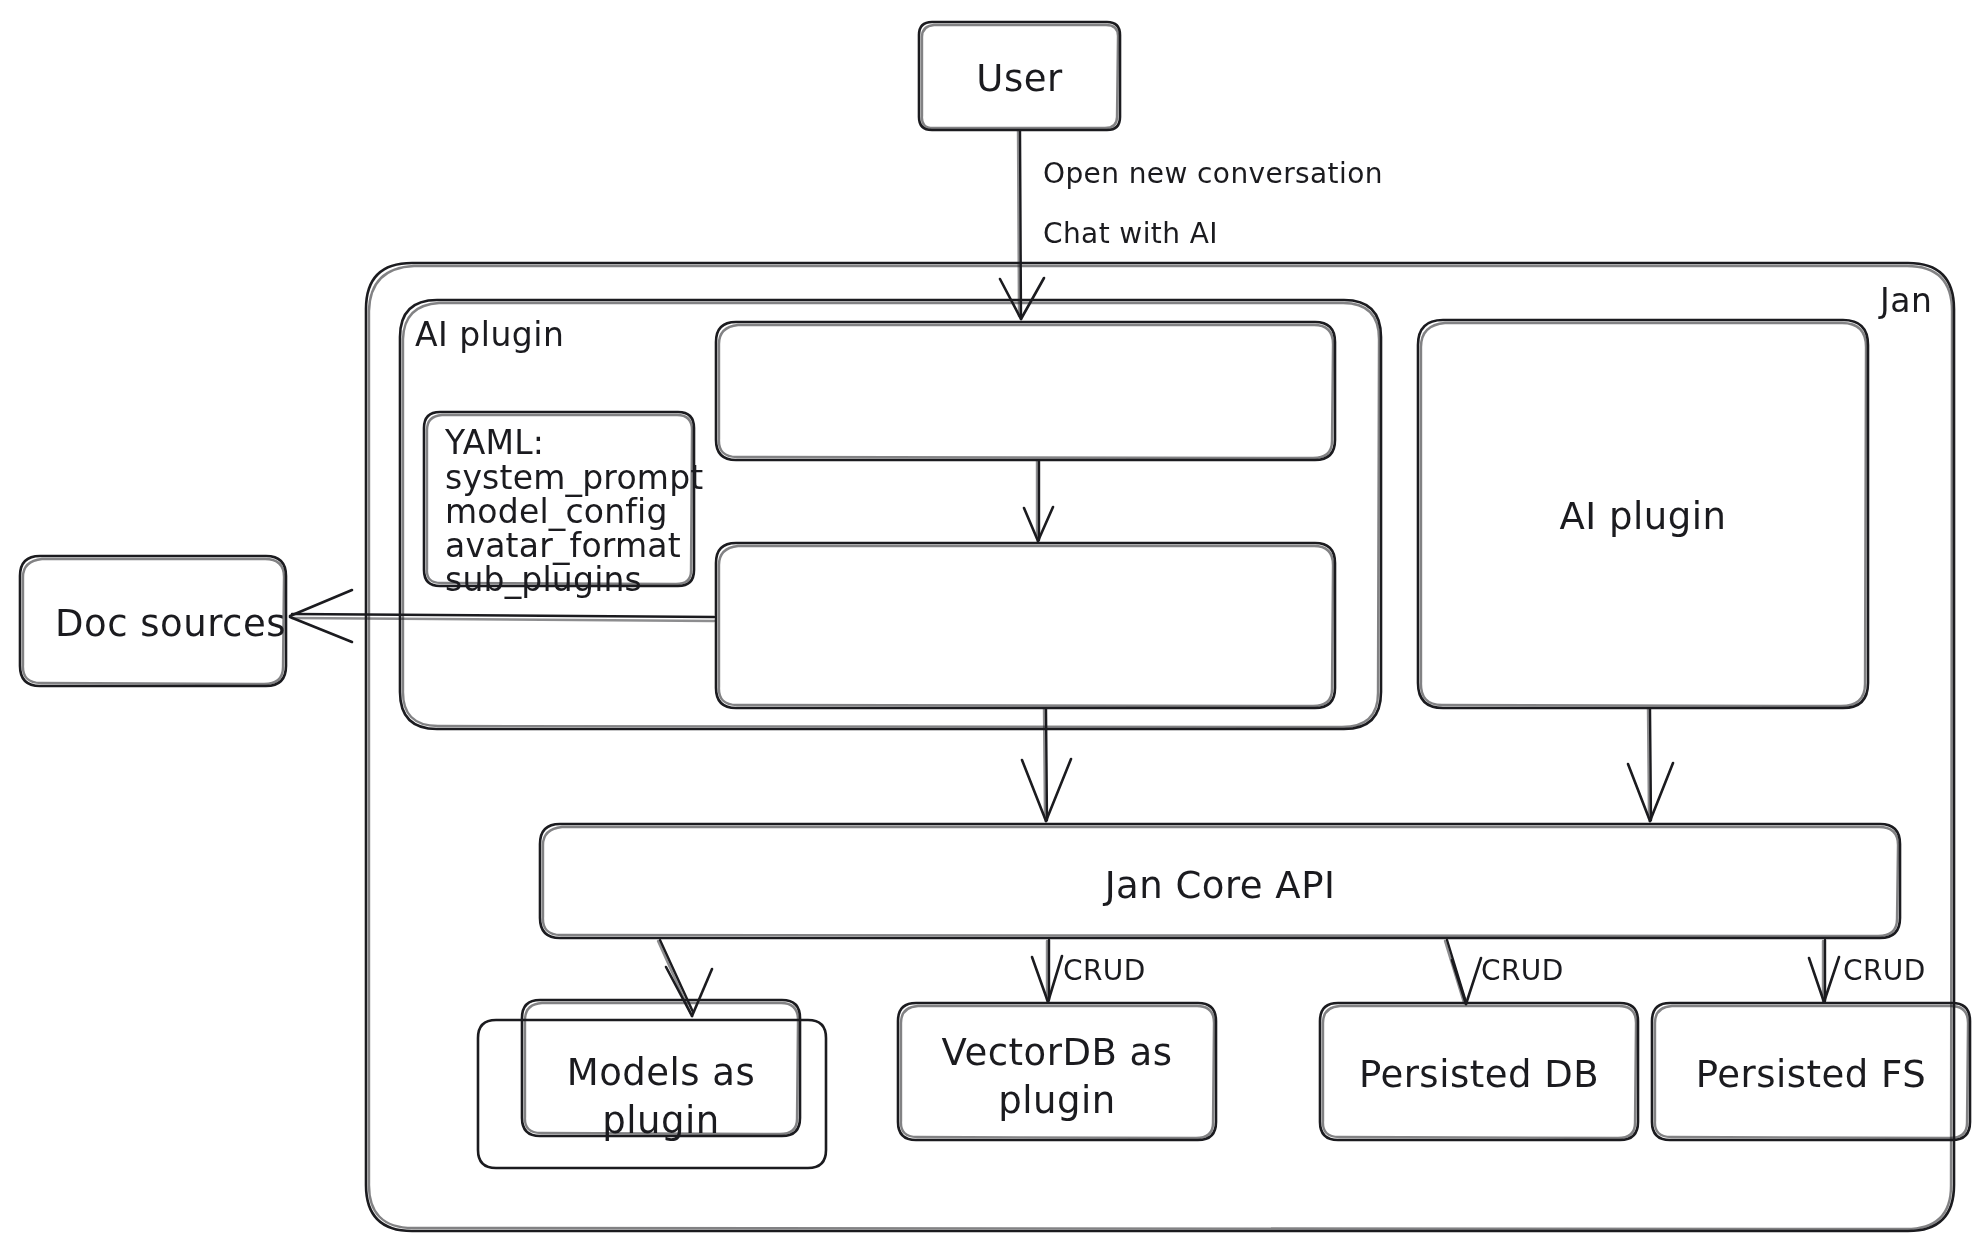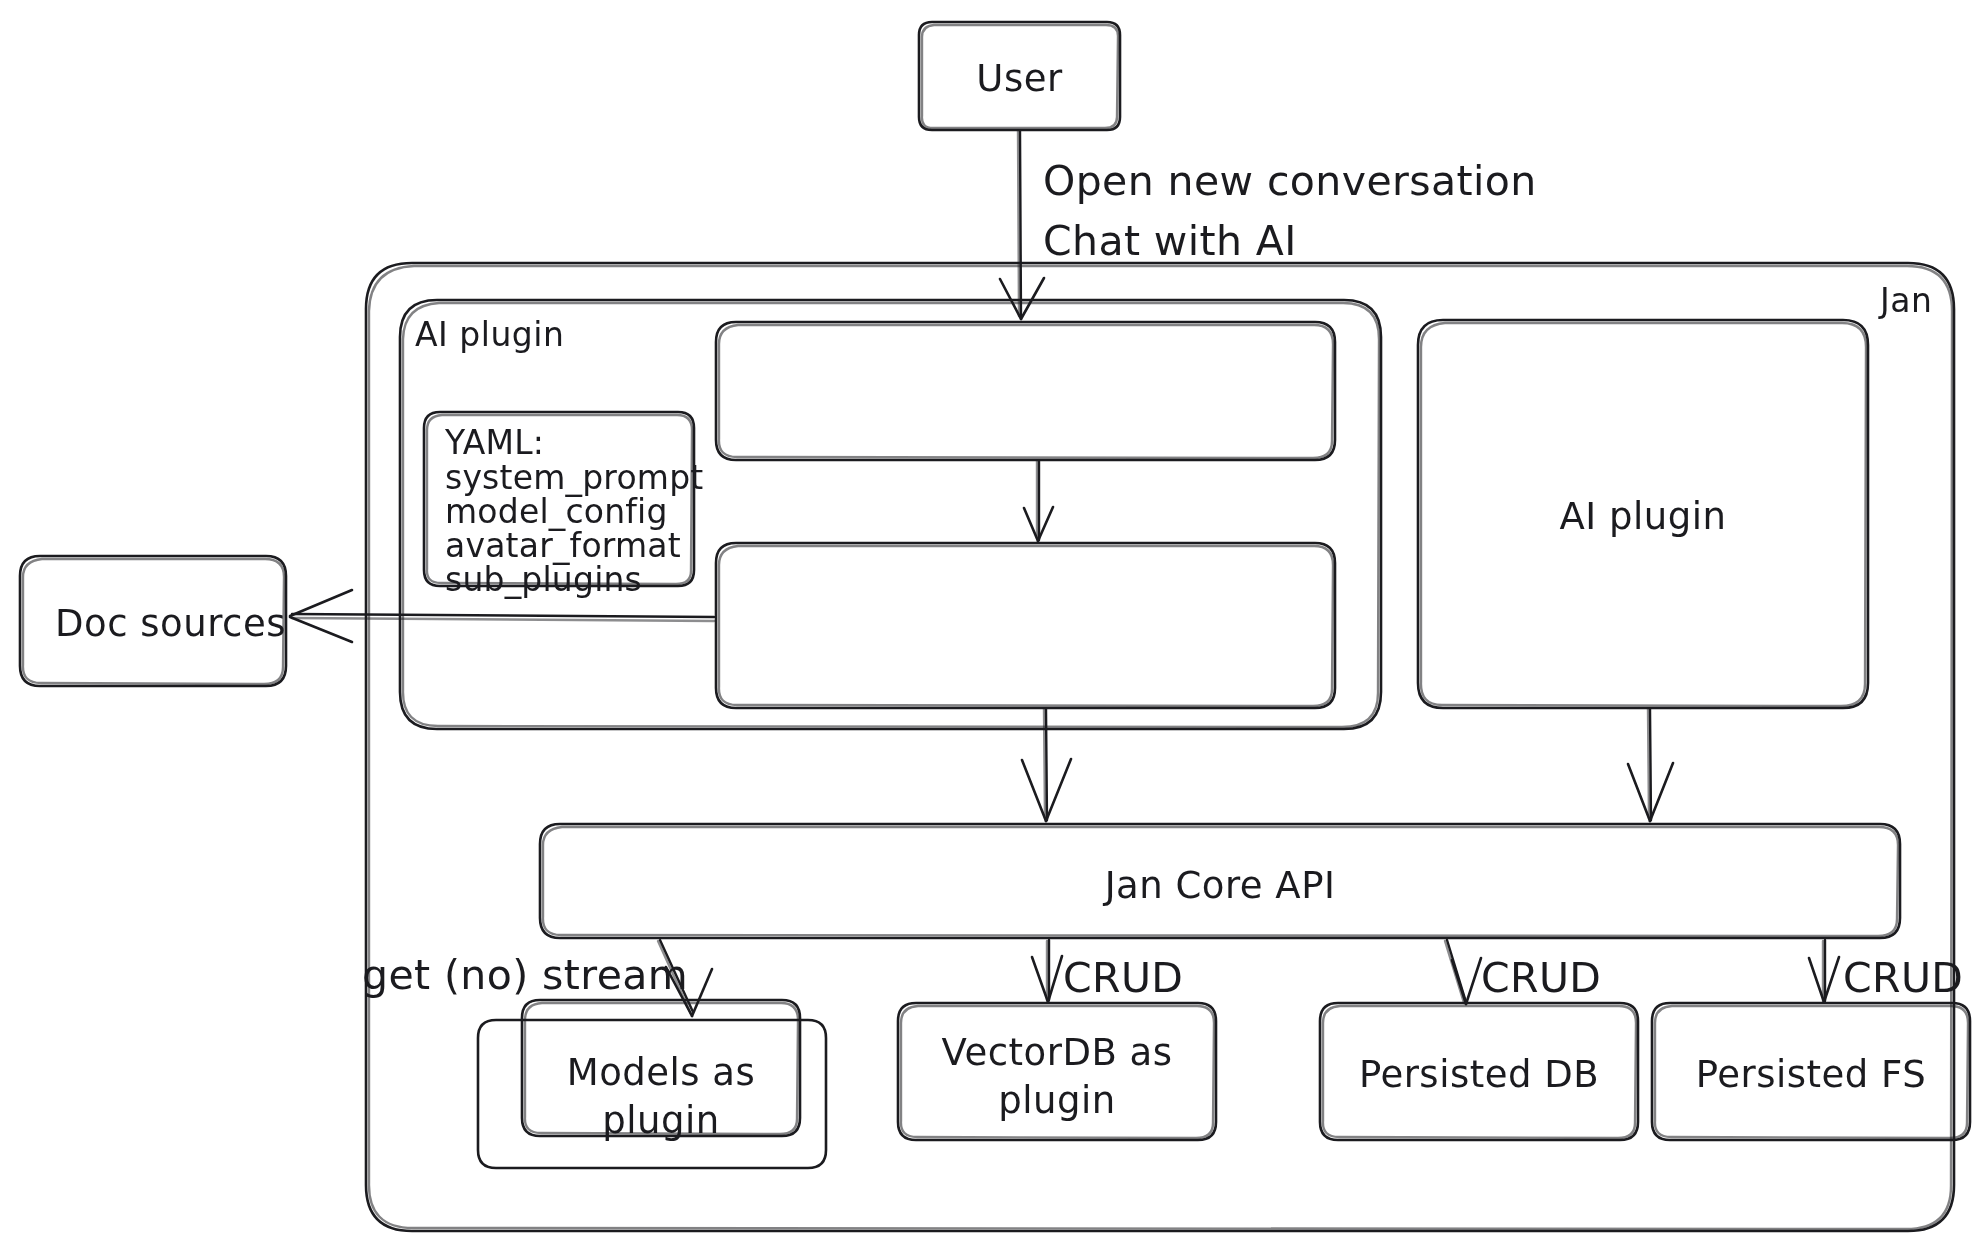--- a/index.html
+++ b/index.html
@@ -38,21 +38,21 @@
     font-size: 37px;
     letter-spacing: 0.5px;
     text-align: center;
   }
   .node-label.two-line { line-height: 1.22; }
   .group-label {
     font-size: 33px;
     letter-spacing: 0.5px;
   }
   .edge-label {
-    font-size: 41px;
+    font-size: 28px;
     letter-spacing: 0.4px;
   }
   .mono-list {
     font-size: 33px;
     line-height: 1.37;
     letter-spacing: 0.2px;
   }
 </style>
 </head>
 <body>
@@ -218,21 +218,20 @@
   <div class="lbl node-label" style="left:20px; top:601px; width:266px;text-align:right;">Doc sources</div>
 
   <div class="lbl mono-list" style="left:445px; top:420px;">YAML:</div>
   <div class="lbl mono-list" style="left:445px; top:455px;">system_prompt</div>
   <div class="lbl mono-list" style="left:445px; top:489px;">model_config</div>
   <div class="lbl mono-list" style="left:445px; top:523px;">avatar_format</div>
   <div class="lbl mono-list" style="left:445px; top:557px;">sub_plugins</div>
 
   <div class="lbl node-label" style="left:540px; top:863px; width:1360px;">Jan Core API</div>
 
-  <div class="lbl edge-label" style="left:362px; top:950px;">get (no) stream</div>
   <div class="lbl edge-label" style="left:1063px; top:953px;">CRUD</div>
   <div class="lbl edge-label" style="left:1481px; top:953px;">CRUD</div>
   <div class="lbl edge-label" style="left:1843px; top:953px;">CRUD</div>
 
   <div class="lbl node-label two-line" style="left:522px; top:1050px; width:278px;">Models as</div>
   <div class="lbl node-label two-line" style="left:522px; top:1098px; width:278px;">plugin</div>
 
   <div class="lbl node-label two-line" style="left:898px; top:1030px; width:318px;">VectorDB as</div>
   <div class="lbl node-label two-line" style="left:898px; top:1078px; width:318px;">plugin</div>
 

